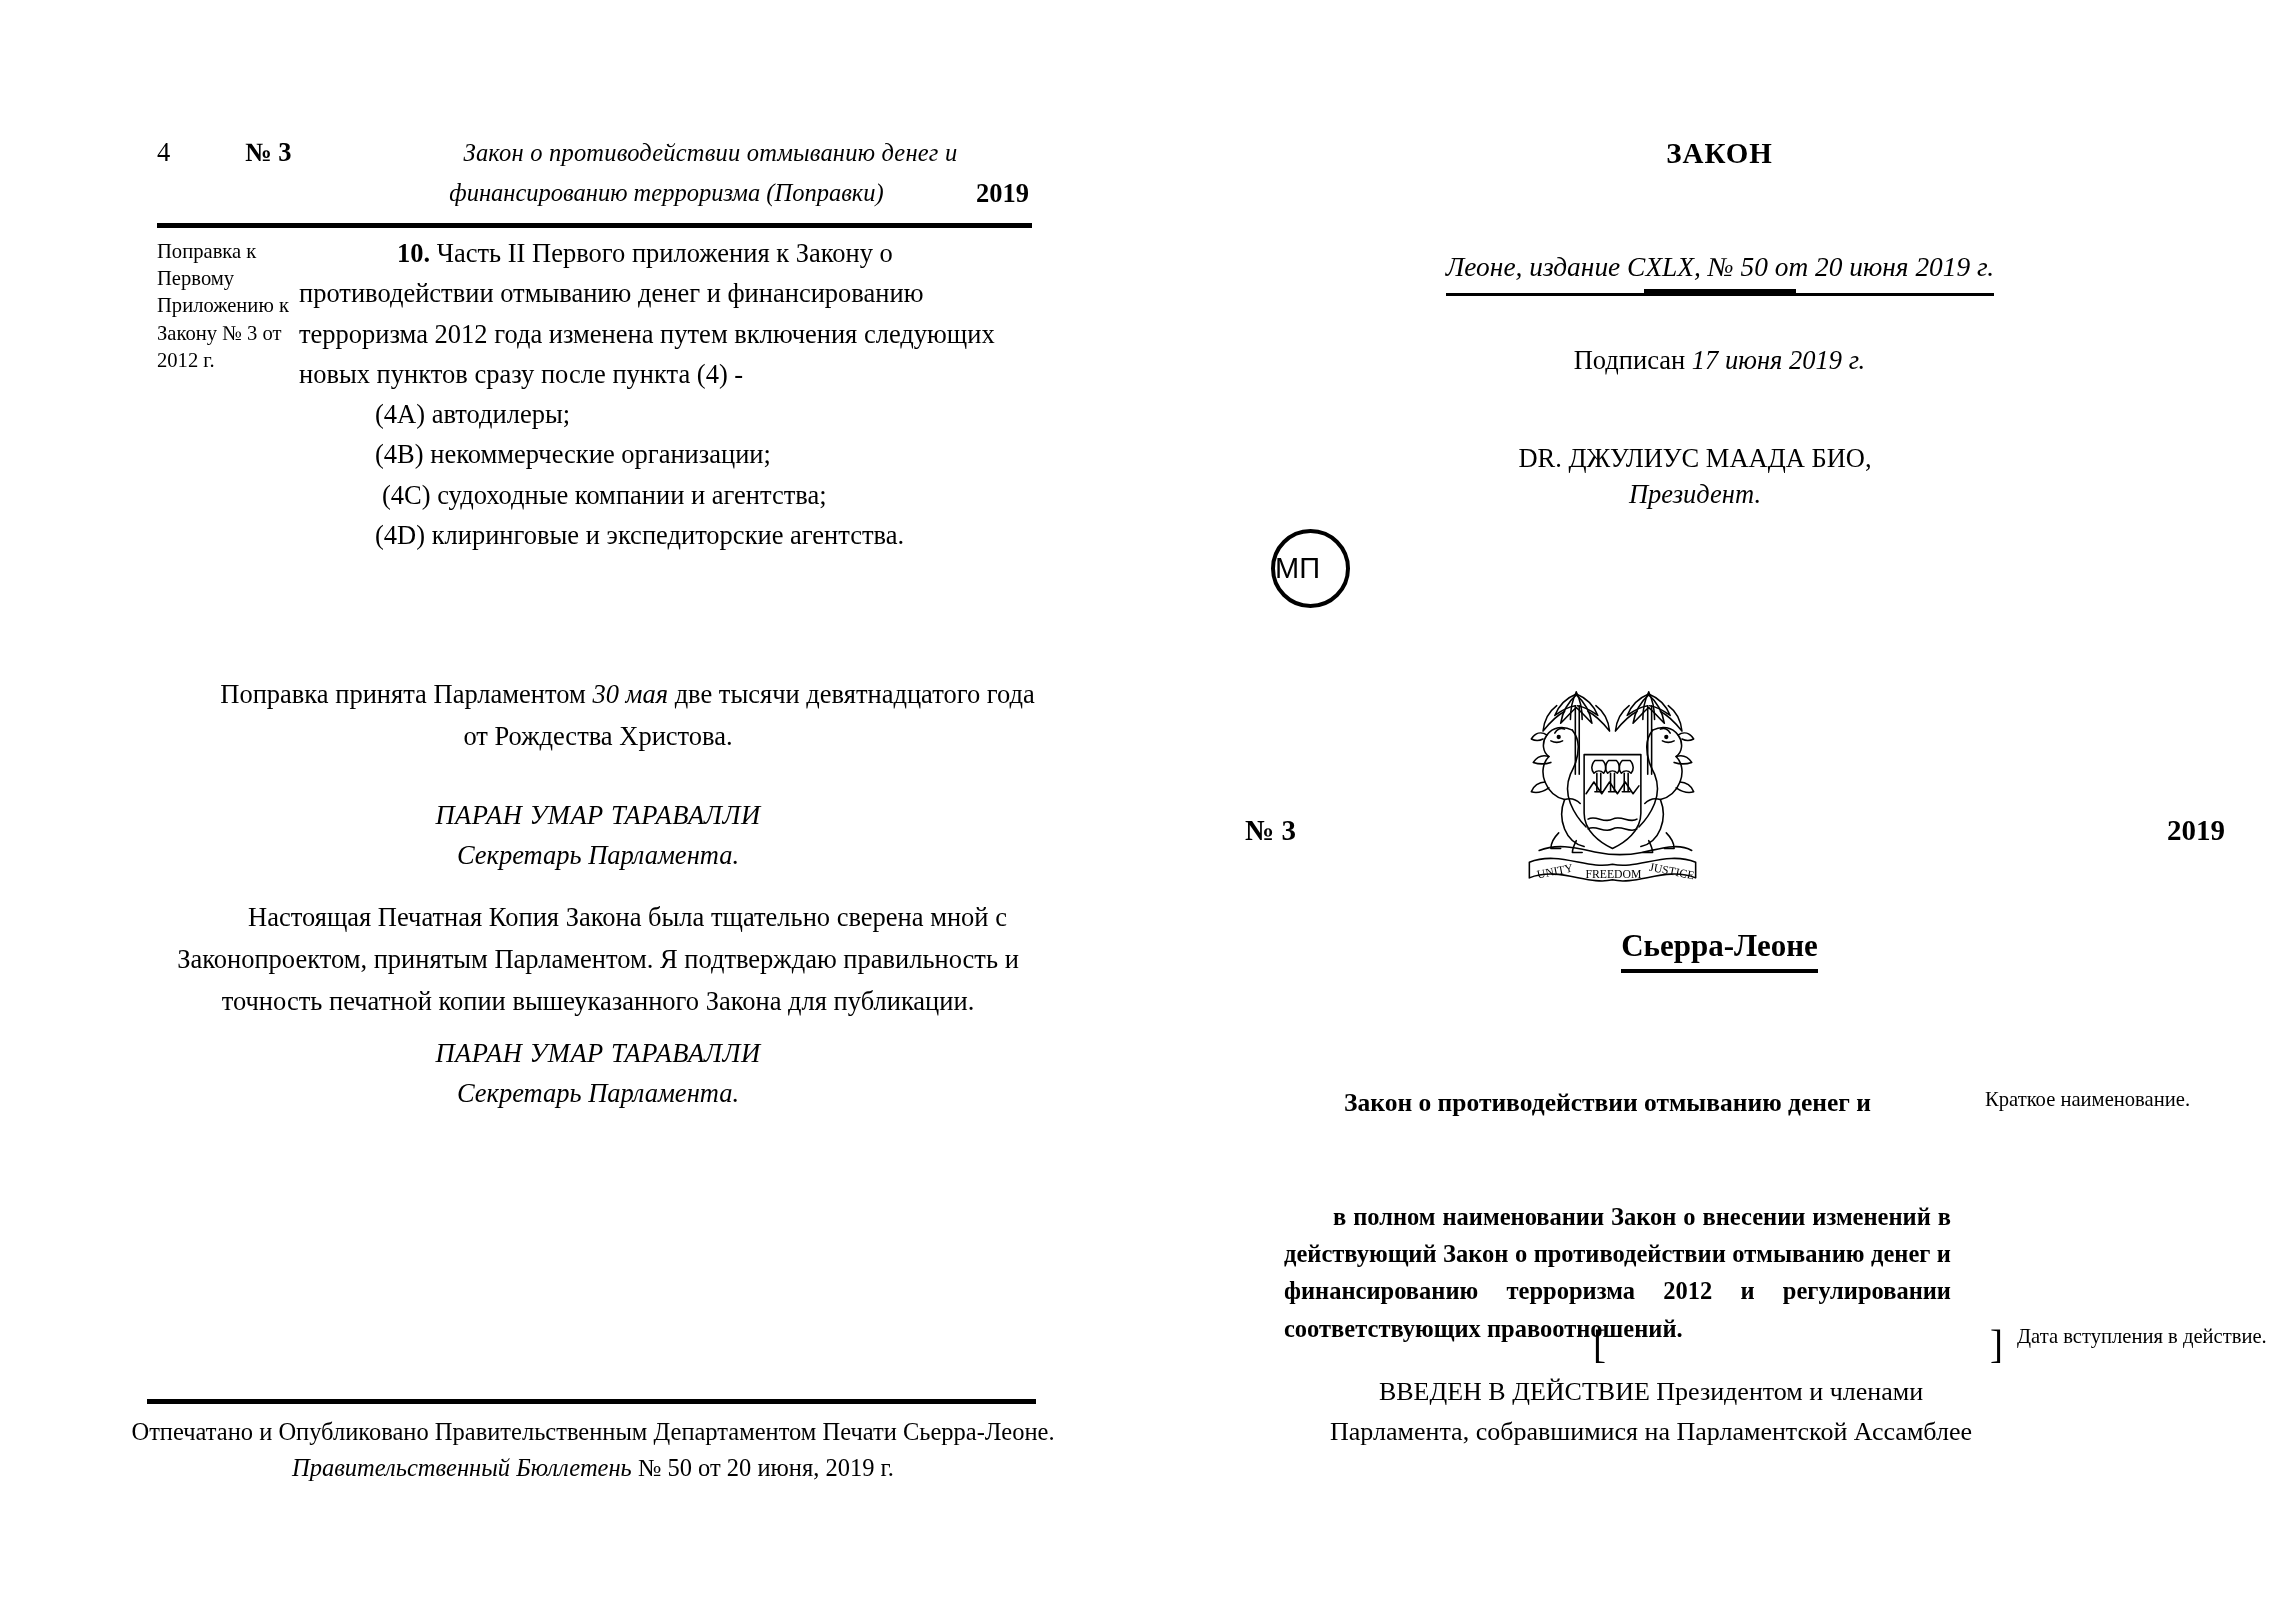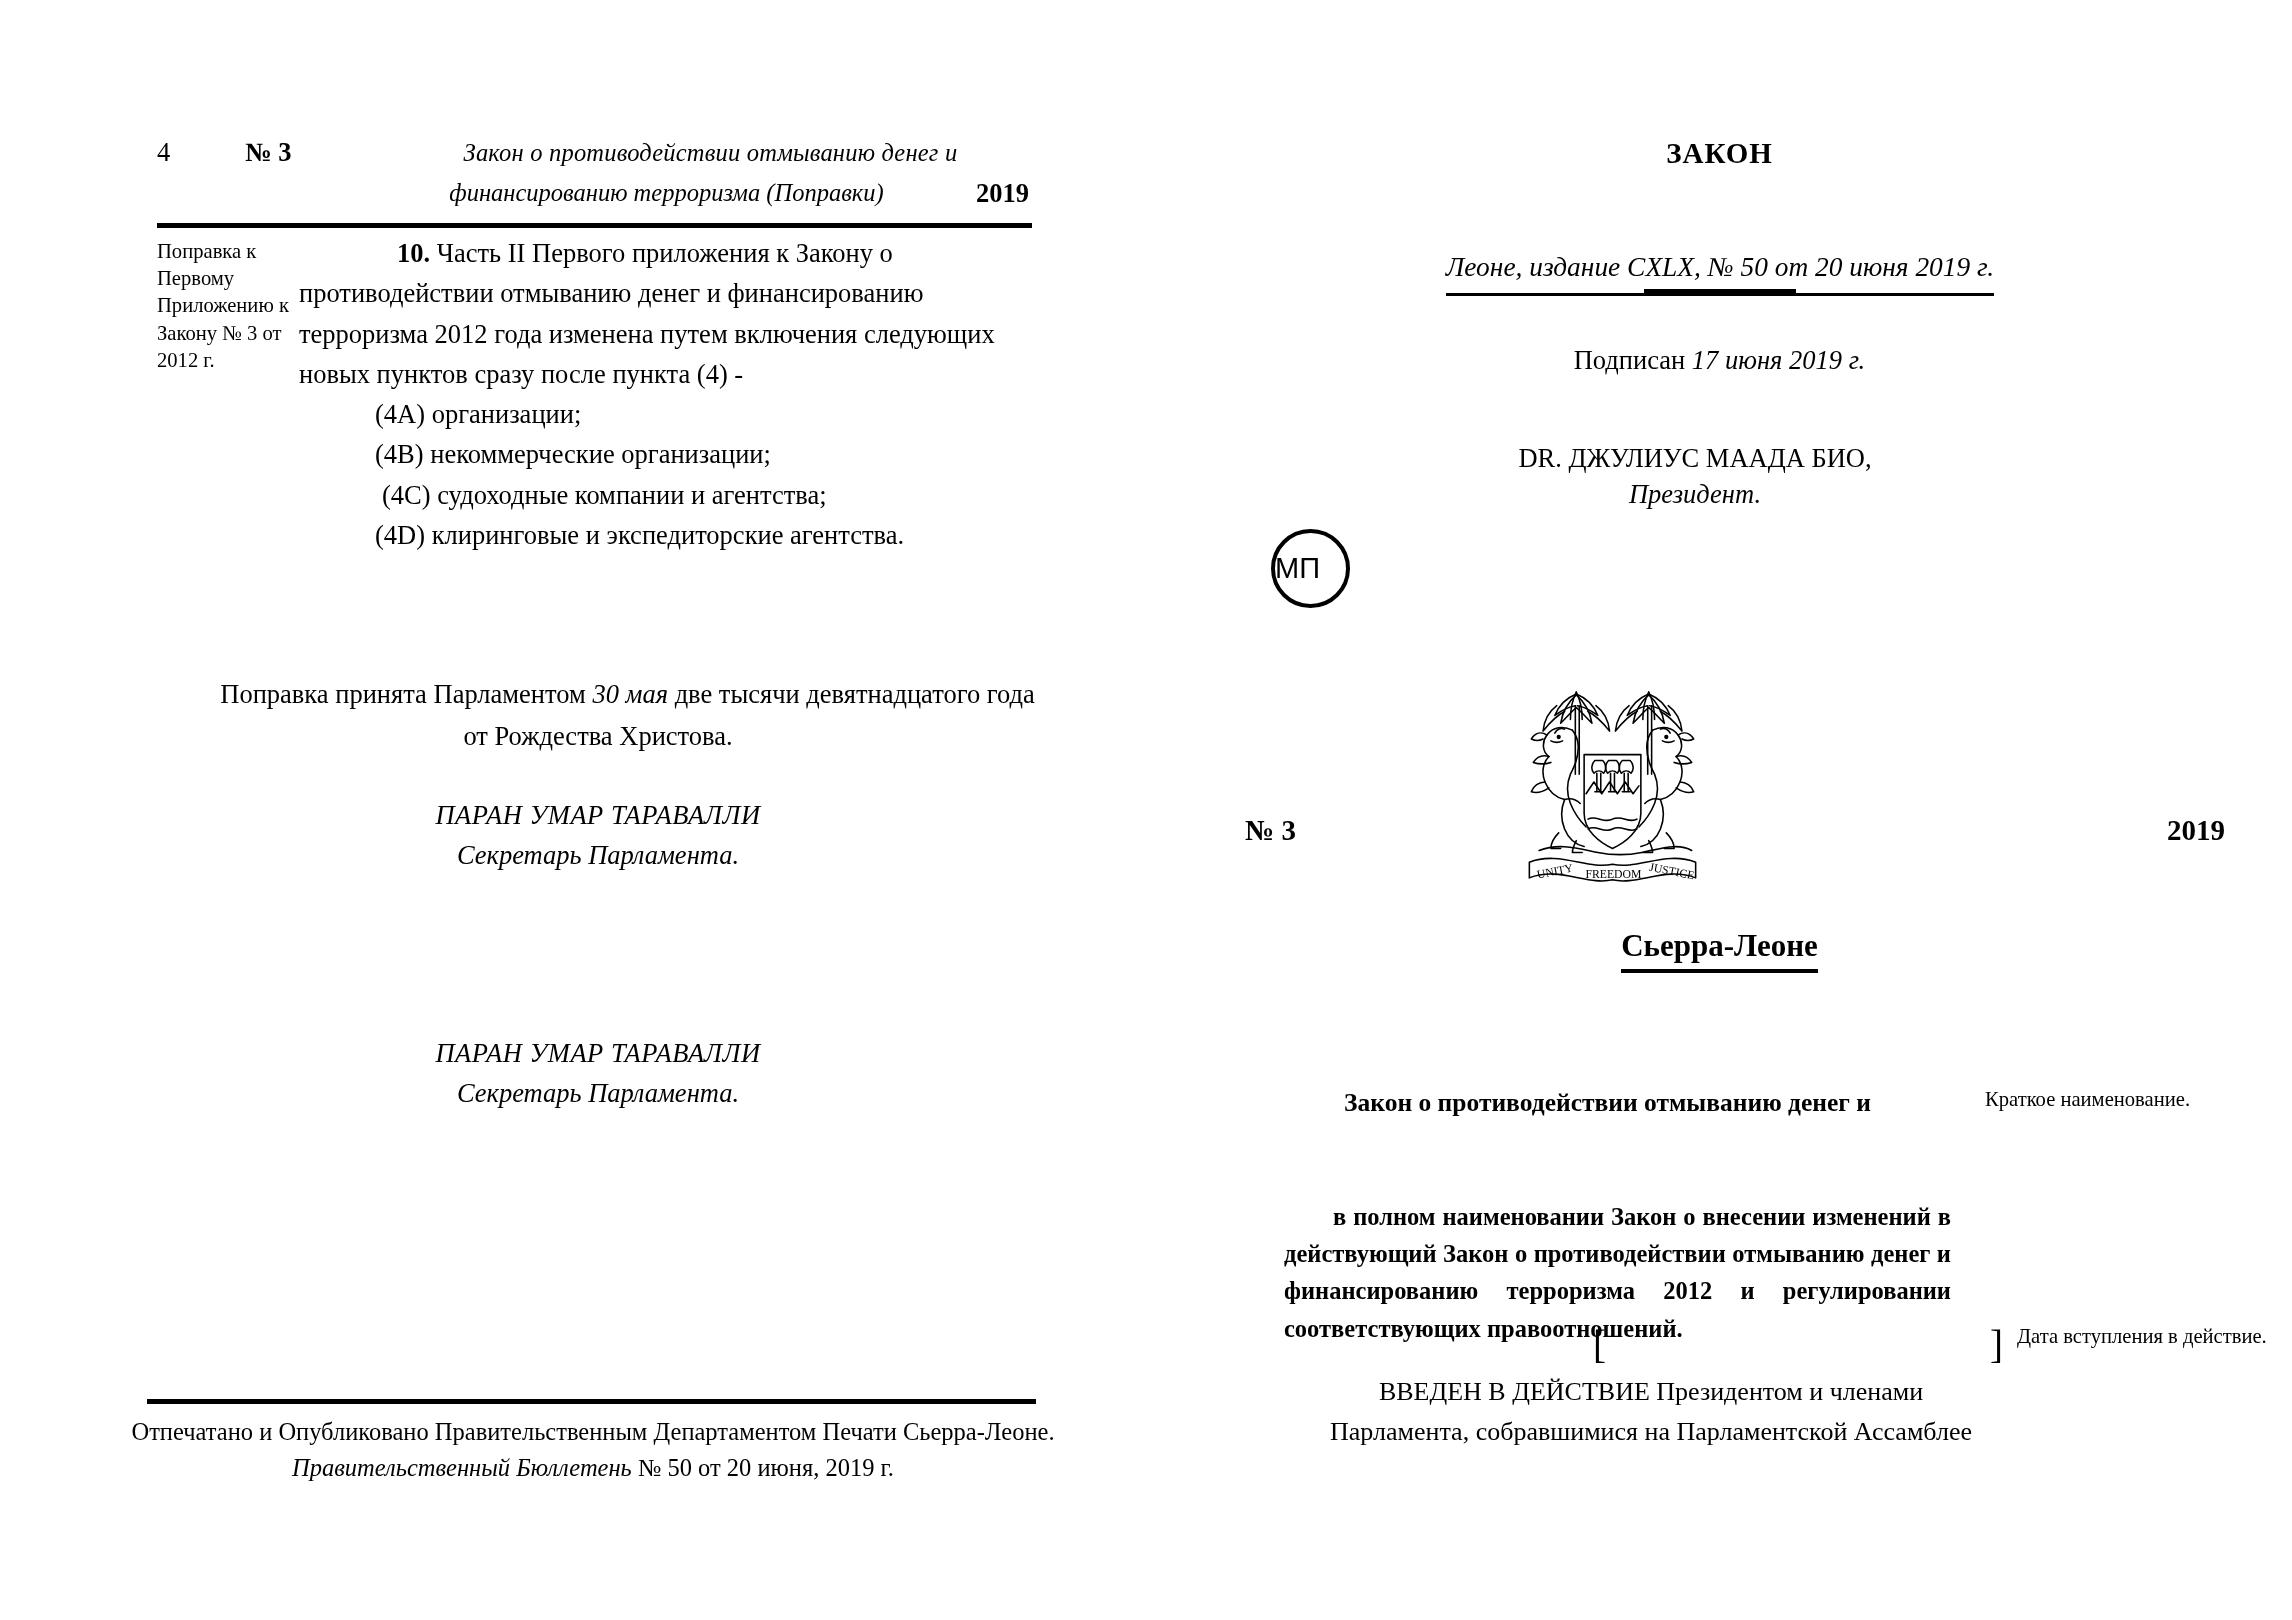--- a/index.html
+++ b/index.html
@@ -321,35 +321,38 @@
     </div>
   </div>
 
   <div class="rule-thick" id="l-rule-top"></div>
 
   <div class="margin-note">Поправка к Первому Приложению к Закону № 3 от 2012 г.</div>
 
   <div class="l-body">
     <p class="indent-first"><span class="bold">10.</span><span> Часть II Первого приложения к Закону о противодействии отмыванию денег и финансированию терроризма 2012 года изменена путем включения следующих новых пунктов сразу после пункта (4)  -</span></p>
 
-    <p class="list-item">(4А) организации;</p>
+    <p class="list-item">(4А) автодилеры;</p>
     <p class="list-item">(4В) некоммерческие организации;</p>
     <p class="list-item c-item">(4С) судоходные компании и агентства;</p>
     <p class="list-item">(4D) клиринговые и экспедиторские агентства.</p>
   </div>
 
   <div class="para-block" id="l-para-passed">
     <p><span>Поправка принята Парламентом </span><span class="ital">30 мая</span><span> две тысячи девятнадцатого года от Рождества Христова.</span></p>
   </div>
 
   <div class="sig-block" id="l-sig1">
     <div class="sig-name">ПАРАН УМАР ТАРАВАЛЛИ</div>
     <div class="sig-role">Секретарь Парламента.</div>
   </div>
 
+  <div class="para-block" id="l-para-certif">
+    <p>Настоящая Печатная Копия Закона была тщательно сверена мной с Законопроектом, принятым Парламентом. Я подтверждаю правильность и точность печатной копии вышеуказанного Закона для публикации.</p>
+  </div>
 
   <div class="sig-block" id="l-sig2">
     <div class="sig-name">ПАРАН УМАР ТАРАВАЛЛИ</div>
     <div class="sig-role">Секретарь Парламента.</div>
   </div>
 
   <div class="rule-thick" id="l-rule-bottom"></div>
 
   <div class="l-footer">
     <div class="f1">Отпечатано и Опубликовано Правительственным Департаментом Печати Сьерра-Леоне.</div>

